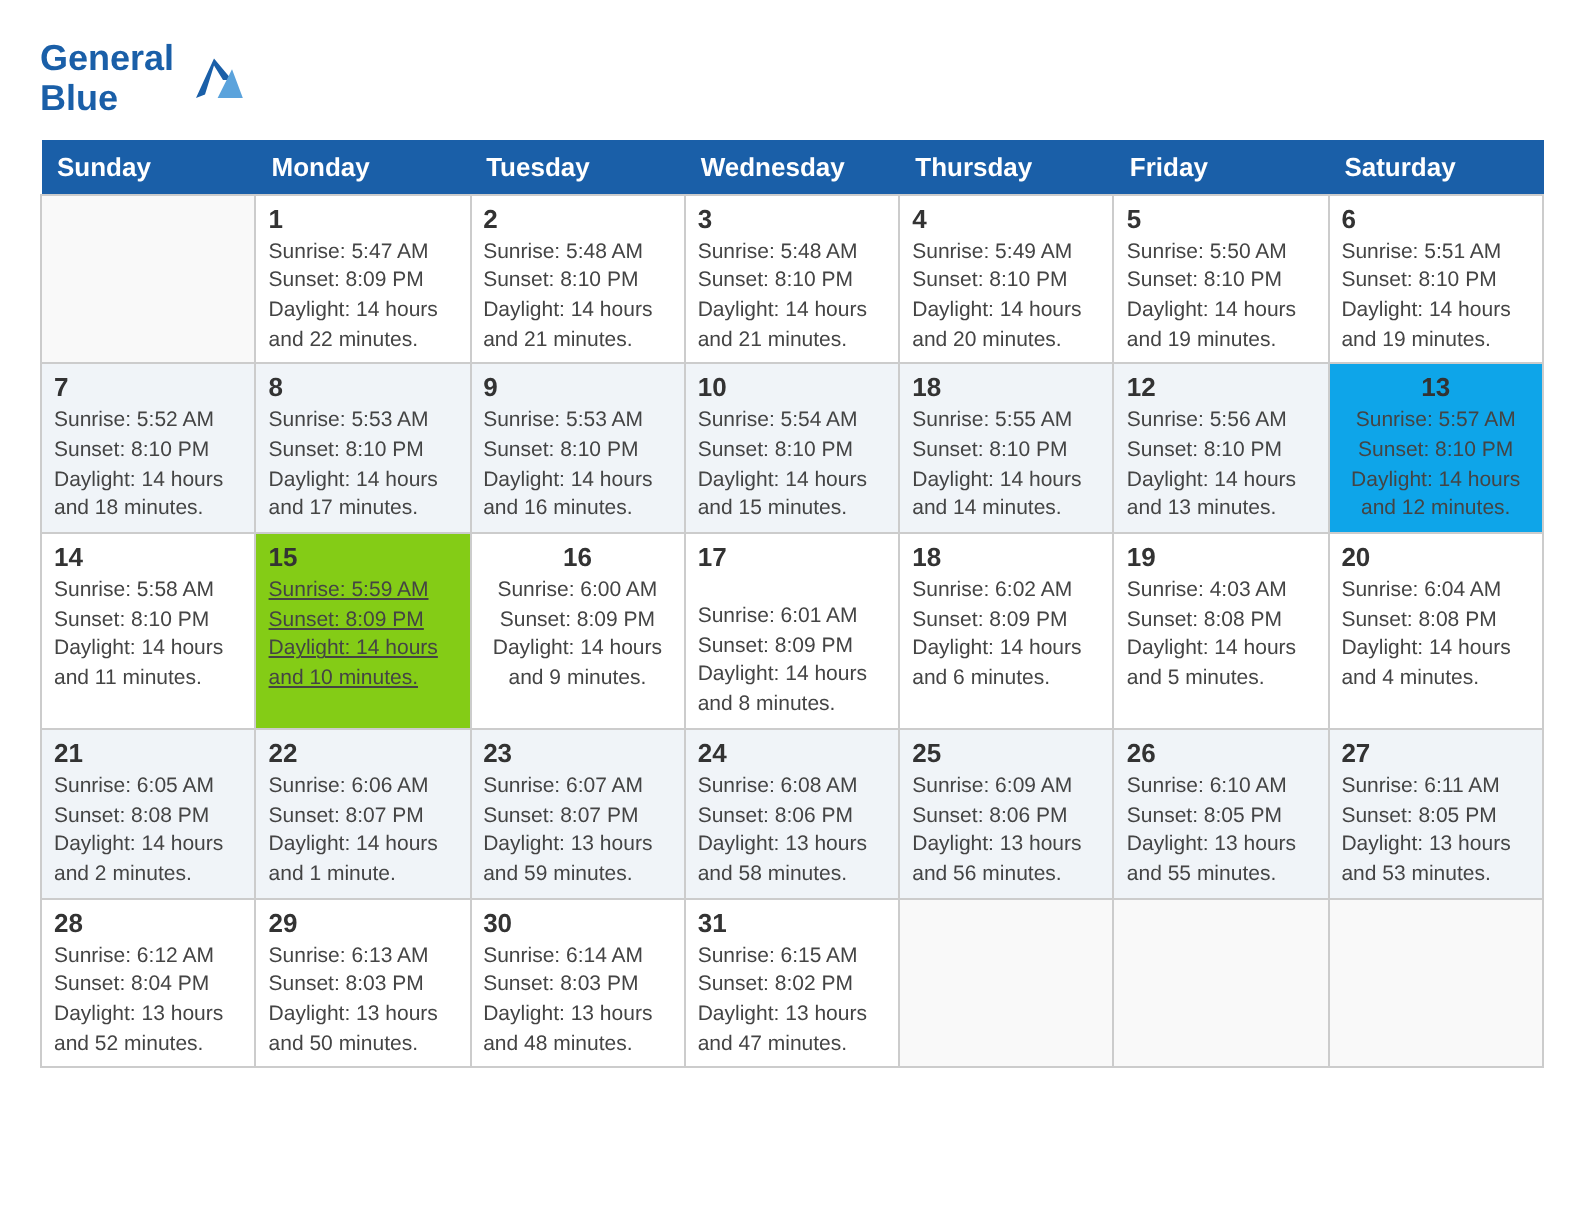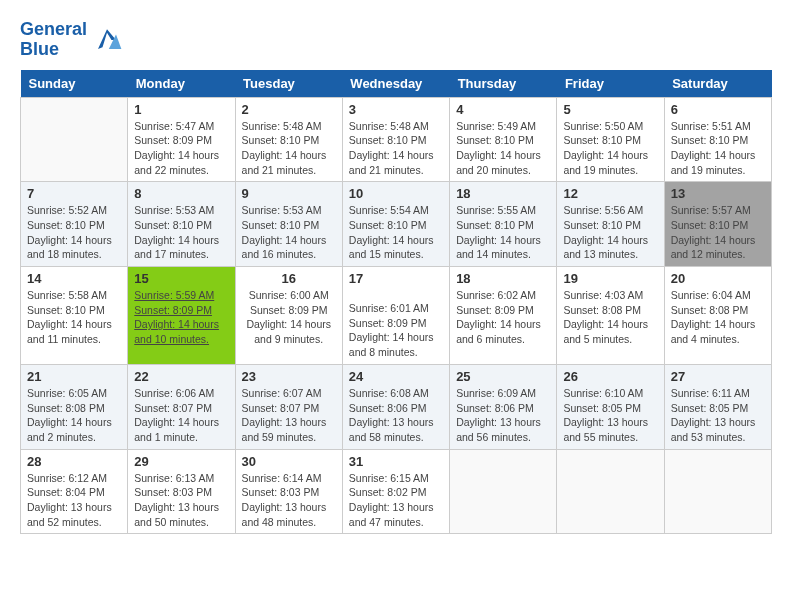--- a/index.html
+++ b/index.html
@@ -210,21 +210,21 @@
 Daylight: 14 hours
 and 14 minutes.</div>
         </td>
         <td style="background-color: rgb(240, 244, 248);">
           <span class="day-number">12</span>
           <div class="day-info" style="white-space: pre-line;">Sunrise: 5:56 AM
 Sunset: 8:10 PM
 Daylight: 14 hours
 and 13 minutes.</div>
         </td>
-        <td style="background-color: #a3a3a3;">
+        <td style="background-color: #0ea5e9; text-align: center;">
           <span class="day-number">13</span>
           <div class="day-info" style="white-space: pre-line;">Sunrise: 5:57 AM
 Sunset: 8:10 PM
 Daylight: 14 hours
 and 12 minutes.</div>
         </td>
       </tr>
       <tr>
         <td style="background-color: rgb(255, 255, 255);">
           <span class="day-number">14</span>

